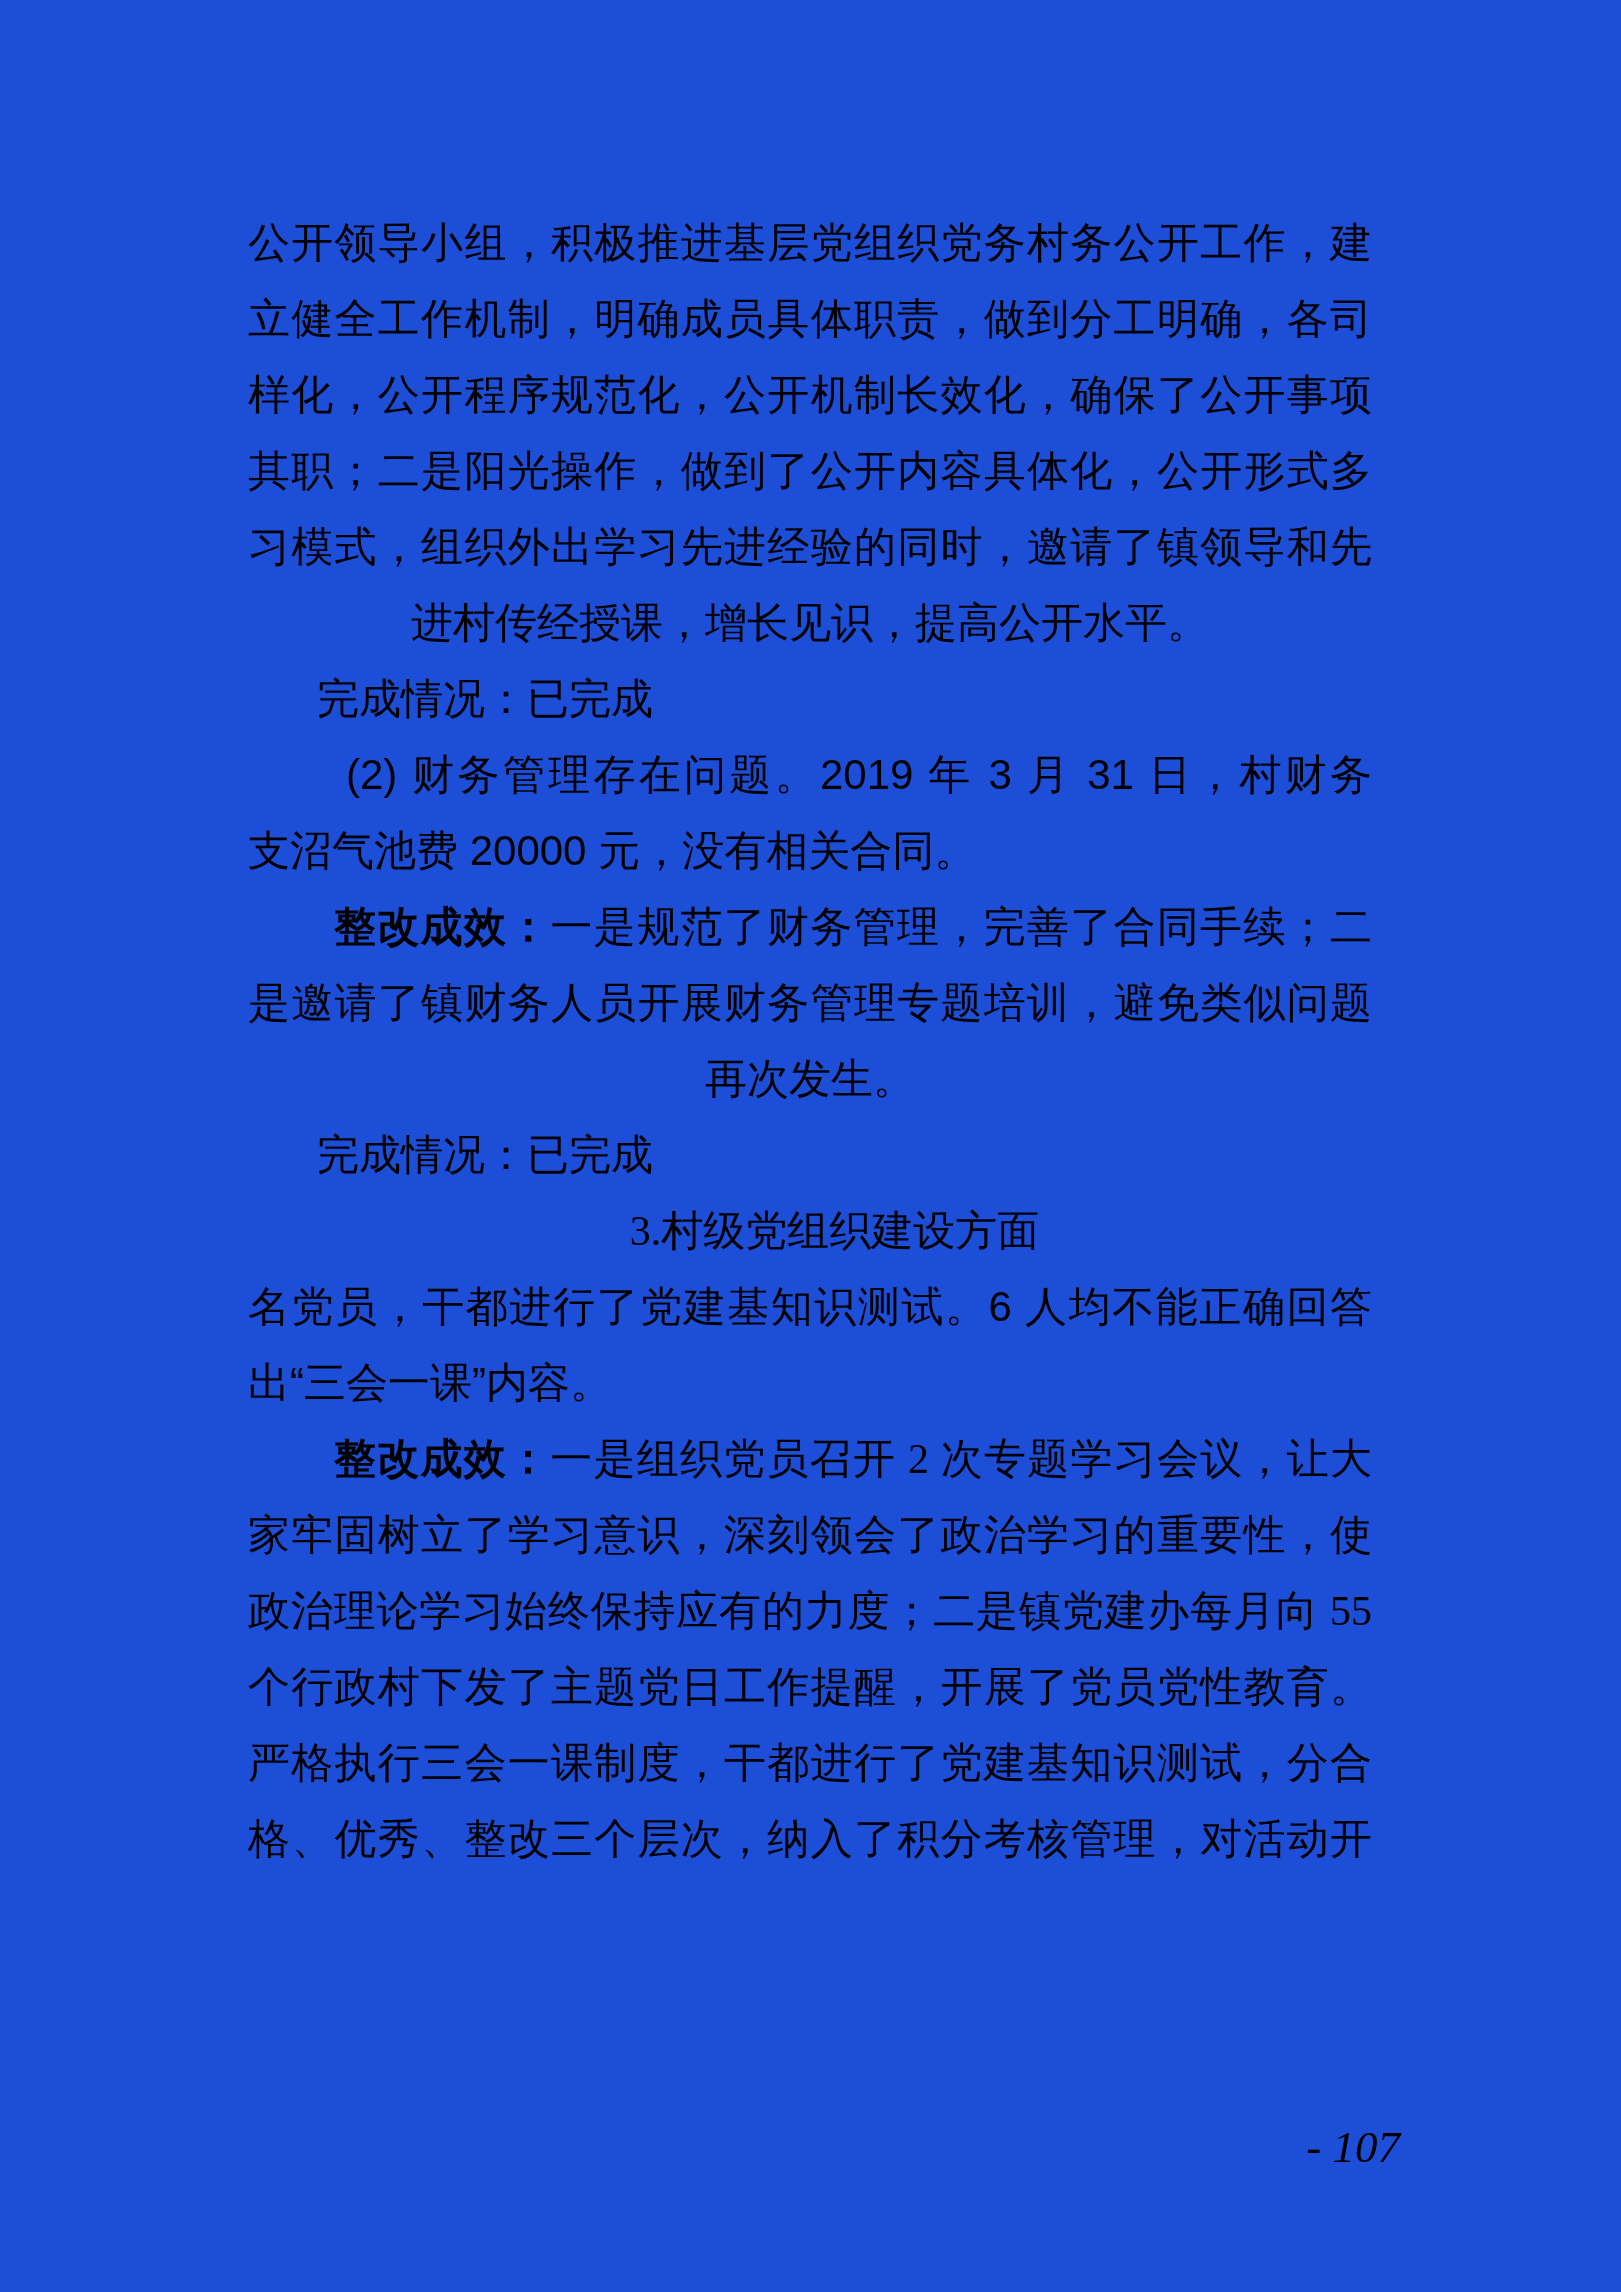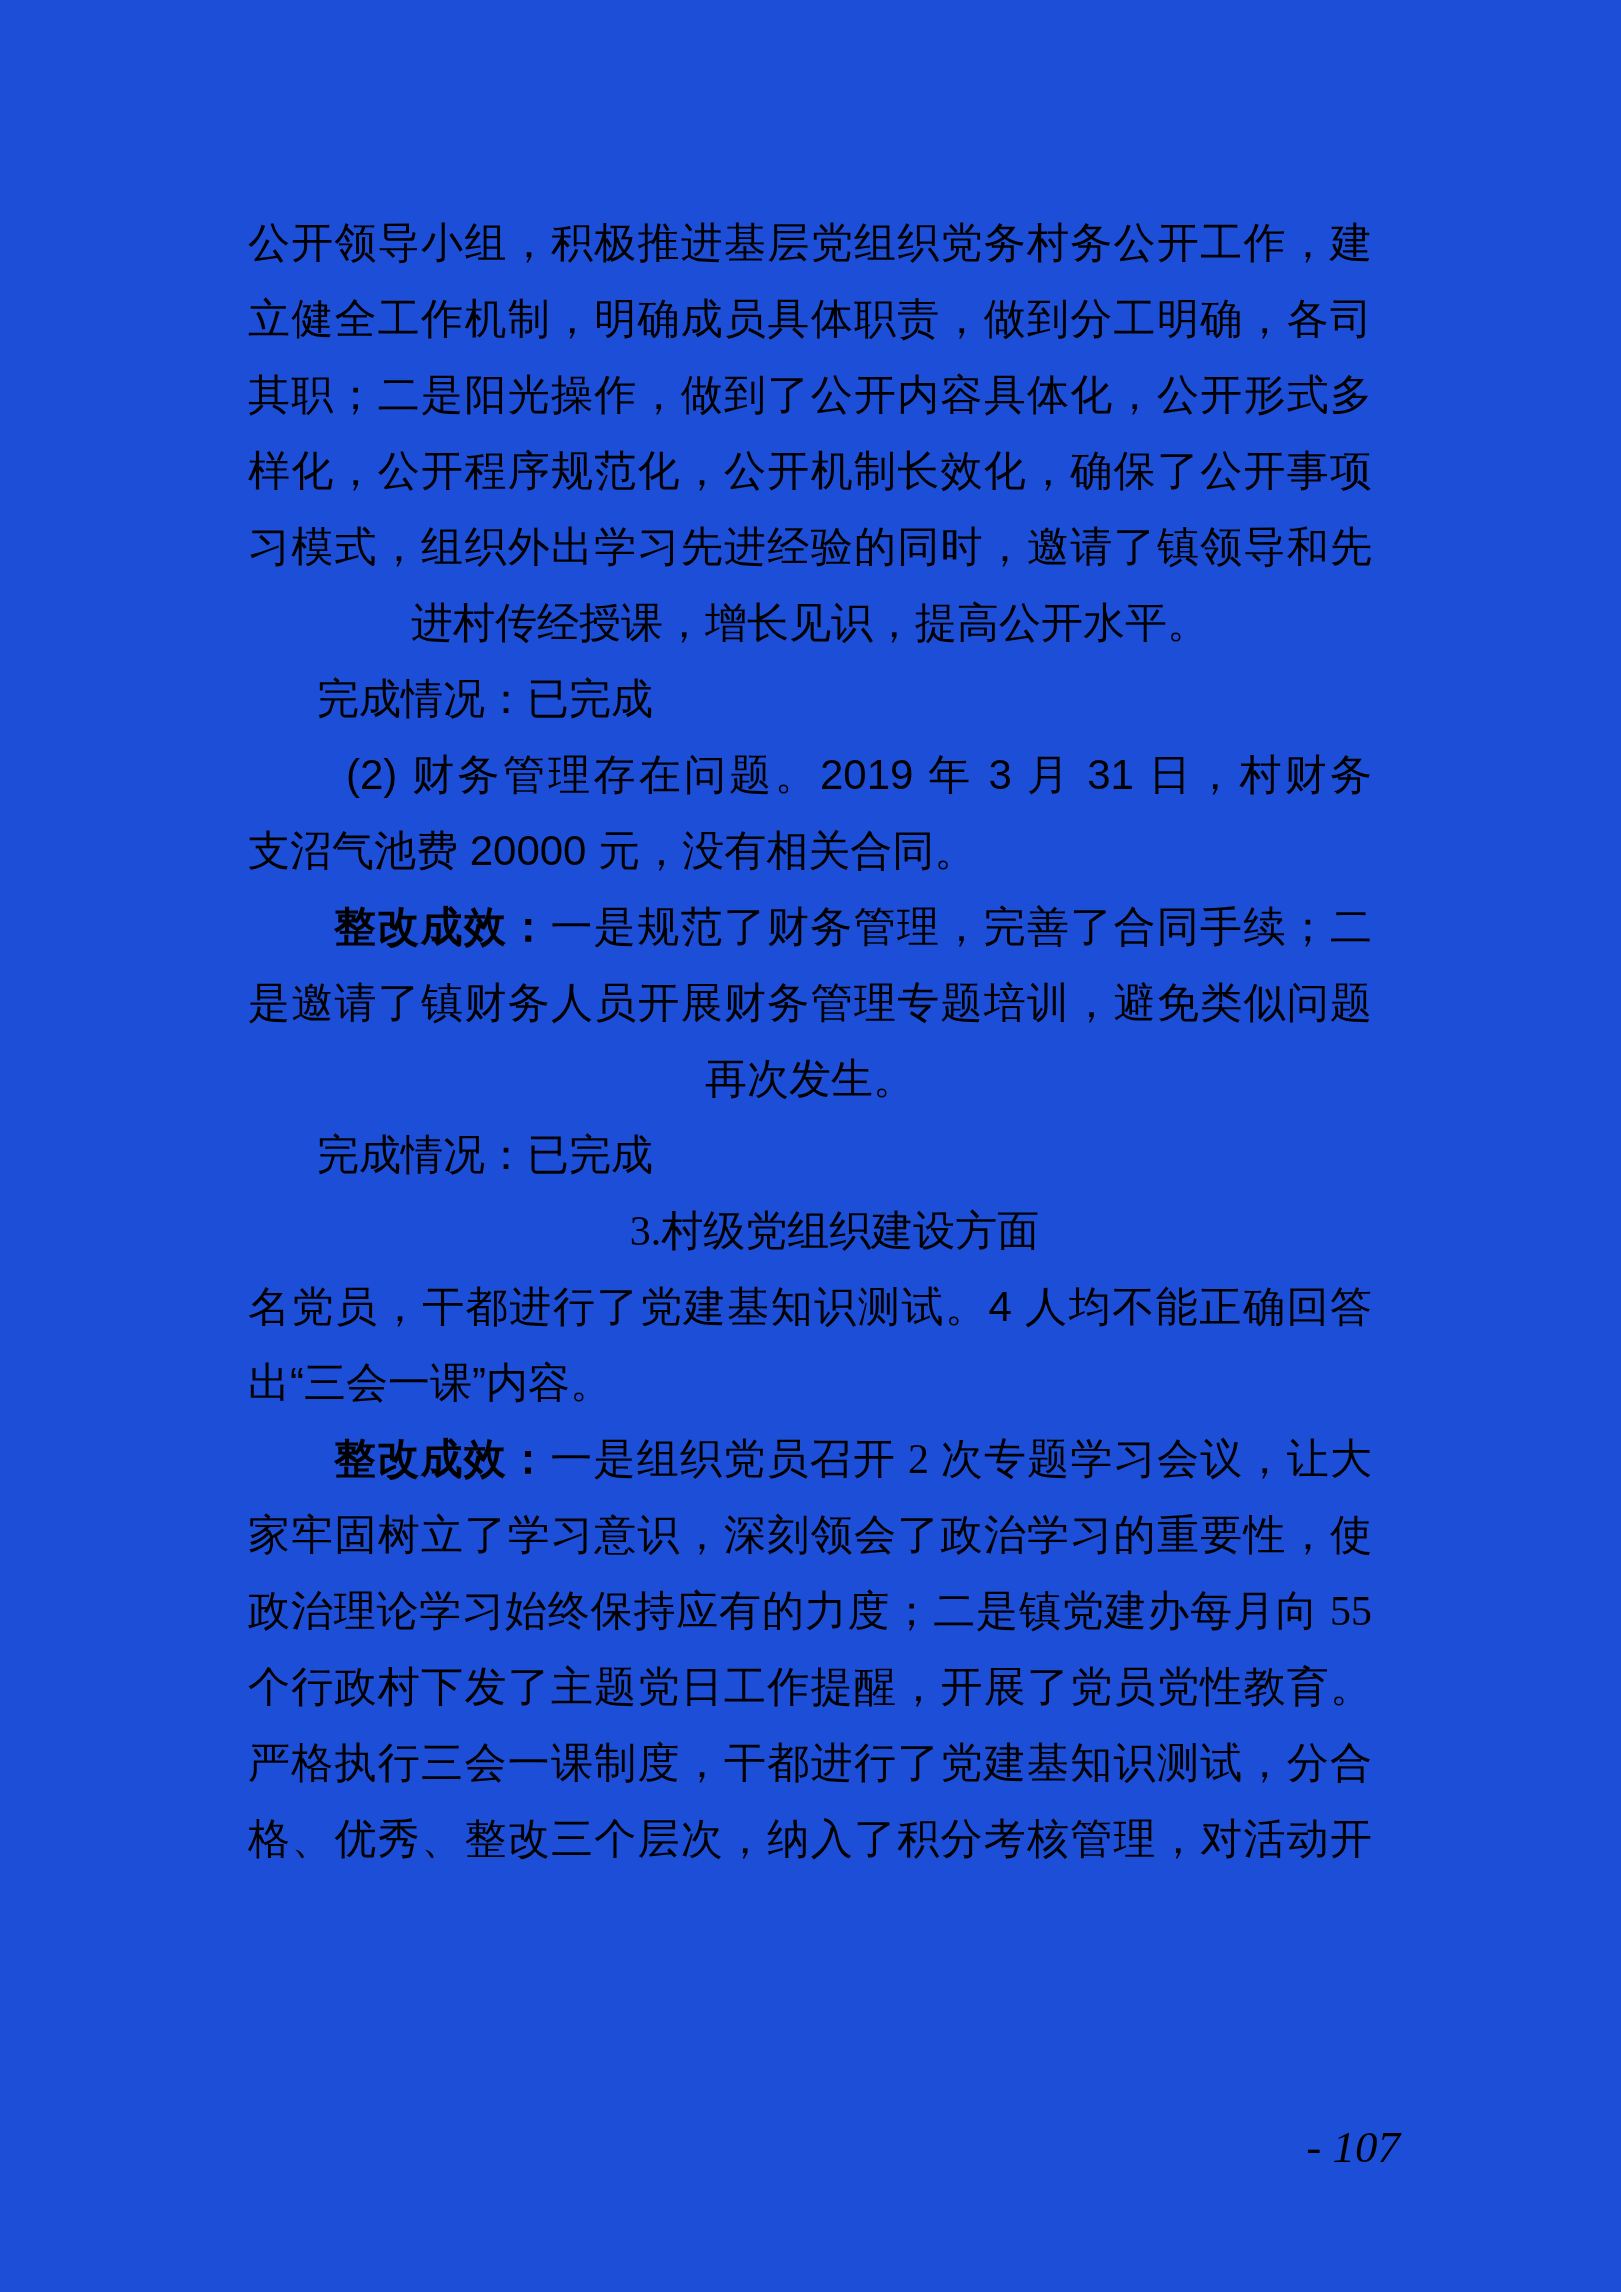--- a/index.html
+++ b/index.html
@@ -60,22 +60,22 @@
 </head>
 <body>
 
 <div class="page">
 
   <div class="textblock">
 
     <div>
       <div class="line k fill">公开领导小组，积极推进基层党组织党务村务公开工作，建</div>
       <div class="line k fill">立健全工作机制，明确成员具体职责，做到分工明确，各司</div>
+      <div class="line k fill">样化，公开程序规范化，公开机制长效化，确保了公开事项</div>
       <div class="line k fill">其职；二是阳光操作，做到了公开内容具体化，公开形式多</div>
-      <div class="line k fill">样化，公开程序规范化，公开机制长效化，确保了公开事项</div>
       <div class="line k fill">习模式，组织外出学习先进经验的同时，邀请了镇领导和先</div>
       <div class="line k">进村传经授课，增长见识，提高公开水平。</div>
     </div>
 
     <div>
       <div class="line h i70">完成情况：已完成</div>
     </div>
 
     <div>
       <div class="line h i100 fill">(2) 财务管理存在问题。2019 年 3 月 31 日，村财务</div>
@@ -90,21 +90,21 @@
 
     <div>
       <div class="line h i70">完成情况：已完成</div>
     </div>
 
     <div>
       <div class="line k i50">3.村级党组织建设方面</div>
     </div>
 
     <div>
-      <div class="line h fill">名党员，干都进行了党建基知识测试。4 人均不能正确回答</div>
+      <div class="line h fill">名党员，干都进行了党建基知识测试。6 人均不能正确回答</div>
       <div class="line h">出“三会一课”内容。</div>
     </div>
 
     <div>
       <div class="line k i88 fill"><span class="lead">整改成效：</span><span>一是组织党员召开 2 次专题学习会议，让大</span></div>
       <div class="line k fill">家牢固树立了学习意识，深刻领会了政治学习的重要性，使</div>
       <div class="line k fill">政治理论学习始终保持应有的力度；二是镇党建办每月向 55</div>
       <div class="line k fill">个行政村下发了主题党日工作提醒，开展了党员党性教育。</div>
       <div class="line k fill">严格执行三会一课制度，干都进行了党建基知识测试，分合</div>
       <div class="line k fill">格、优秀、整改三个层次，纳入了积分考核管理，对活动开</div>

